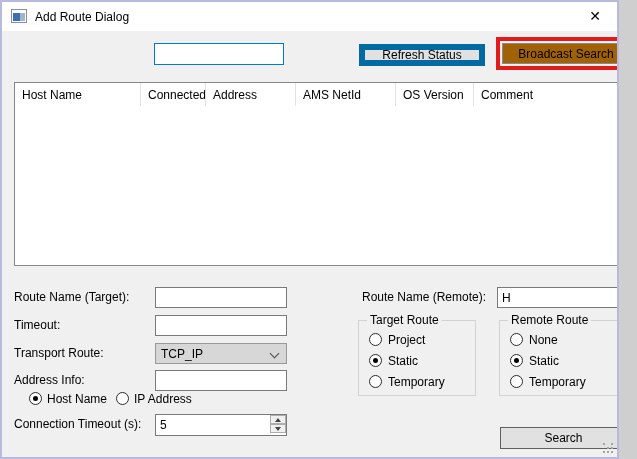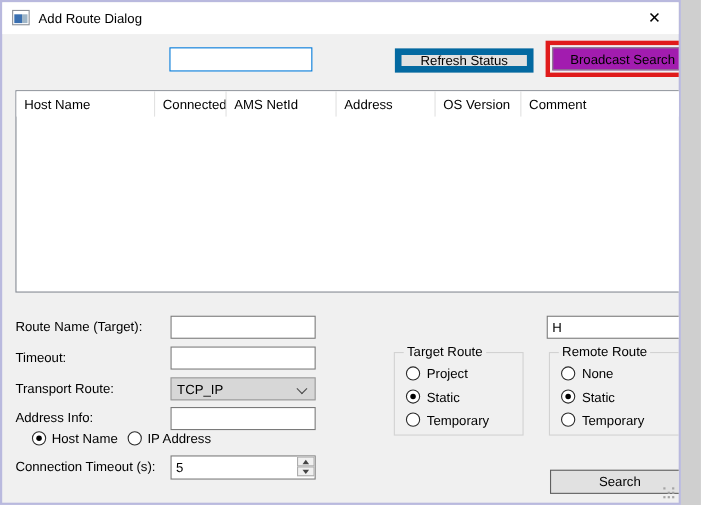--- a/index.html
+++ b/index.html
@@ -25,21 +25,21 @@
     display:flex; align-items:center; justify-content:center; cursor:pointer; }
   .txt { position:absolute; height:21px; background:#fff; border:1px solid #7a7a7a;
     font-family:"Liberation Sans", sans-serif; font-size:12px; color:#000; padding:0 4px; }
   .lbl { position:absolute; white-space:nowrap; }
   
   .enter-host { left:12px; top:40px; width:130px; height:24px; border:2px solid #0078d7; }
   .host-input { left:152px; top:41px; width:130px; height:22px; border:1px solid #0078d7; }
   .refresh { left:357px; top:42px; width:126px; height:22px; }
   .annotation { position:absolute; left:494px; top:35px; width:140px; height:33px;
     border:4px solid #e01b1b; padding:2px; }
-  .broadcast { position:relative; width:100%; height:100%; background:#a21caf; border:1px solid #8a8a8a;
+  .broadcast { position:relative; width:100%; height:100%; background:#a16207; border:1px solid #8a8a8a;
     font-family:"Liberation Sans", sans-serif; font-size:12px; display:flex; align-items:center; justify-content:center; cursor:pointer; }
   
   .listview { position:absolute; left:12px; top:80px; width:613px; height:184px;
     background:#fff; border:1px solid #828790; }
   .lv-header { display:flex; height:23px; background:#fff; }
   .lv-col { display:flex; align-items:center; padding-left:7px; border-right:1px solid #e2e2e2;
     height:100%; overflow:hidden; white-space:nowrap; cursor:pointer; }
   .c0{width:126px;} .c1{width:65px;} .c2{width:90px;} .c3{width:100px;} .c4{width:71px;} .c5{width:78px;} .c6{flex:1; border-right:none;}
   
   .combo { position:absolute; left:153px; top:341px; width:132px; height:21px; background:#d7d7d7;
@@ -88,22 +88,22 @@
   <input class="txt host-input" value="" style="">
   <button class="btn refresh">Refresh Status</button>
   <div class="annotation">
     <button class="broadcast">Broadcast Search</button>
   </div>
 
   <div class="listview">
     <div class="lv-header">
       <div class="lv-col c0">Host Name</div>
       <div class="lv-col c1">Connected</div>
+      <div class="lv-col c2">Address</div>
       <div class="lv-col c3">AMS NetId</div>
-      <div class="lv-col c2">Address</div>
       <div class="lv-col c5">OS Version</div>
       <div class="lv-col c6">Comment</div>
     </div>
     <div></div>
   </div>
 
   <span class="lbl" style="left:12px; top:288px;">Route Name (Target):</span>
   <input class="txt" style="left: 153px; top: 285px; width: 132px;" value="">
 
   <span class="lbl" style="left:12px; top:316px;">Timeout:</span>
@@ -127,20 +127,21 @@
   <input class="txt spin-wrap" value="5" style="">
   <div class="spinner" style="position:absolute; left:268px; top:413px;">
     <span class="spin-b">
         <span class="arr-up"></span>
       </span>
     <span class="spin-b">
         <span class="arr-dn"></span>
       </span>
   </div>
 
+  <span class="lbl" style="left:360px; top:288px;">Route Name (Remote):</span>
   <input class="txt" style="left: 495px; top: 285px; width: 130px;" value="H">
 
   <div class="group g-target">
     <span class="group-title">Target Route</span>
     <span class="radio g-radio" style="top:12px;"></span>
     <span class="g-lbl" style="top:12px;">Project</span>
     <span class="radio g-radio checked" style="top:33px;"></span>
     <span class="g-lbl" style="top:33px;">Static</span>
     <span class="radio g-radio" style="top:54px;"></span>
     <span class="g-lbl" style="top:54px;">Temporary</span>

